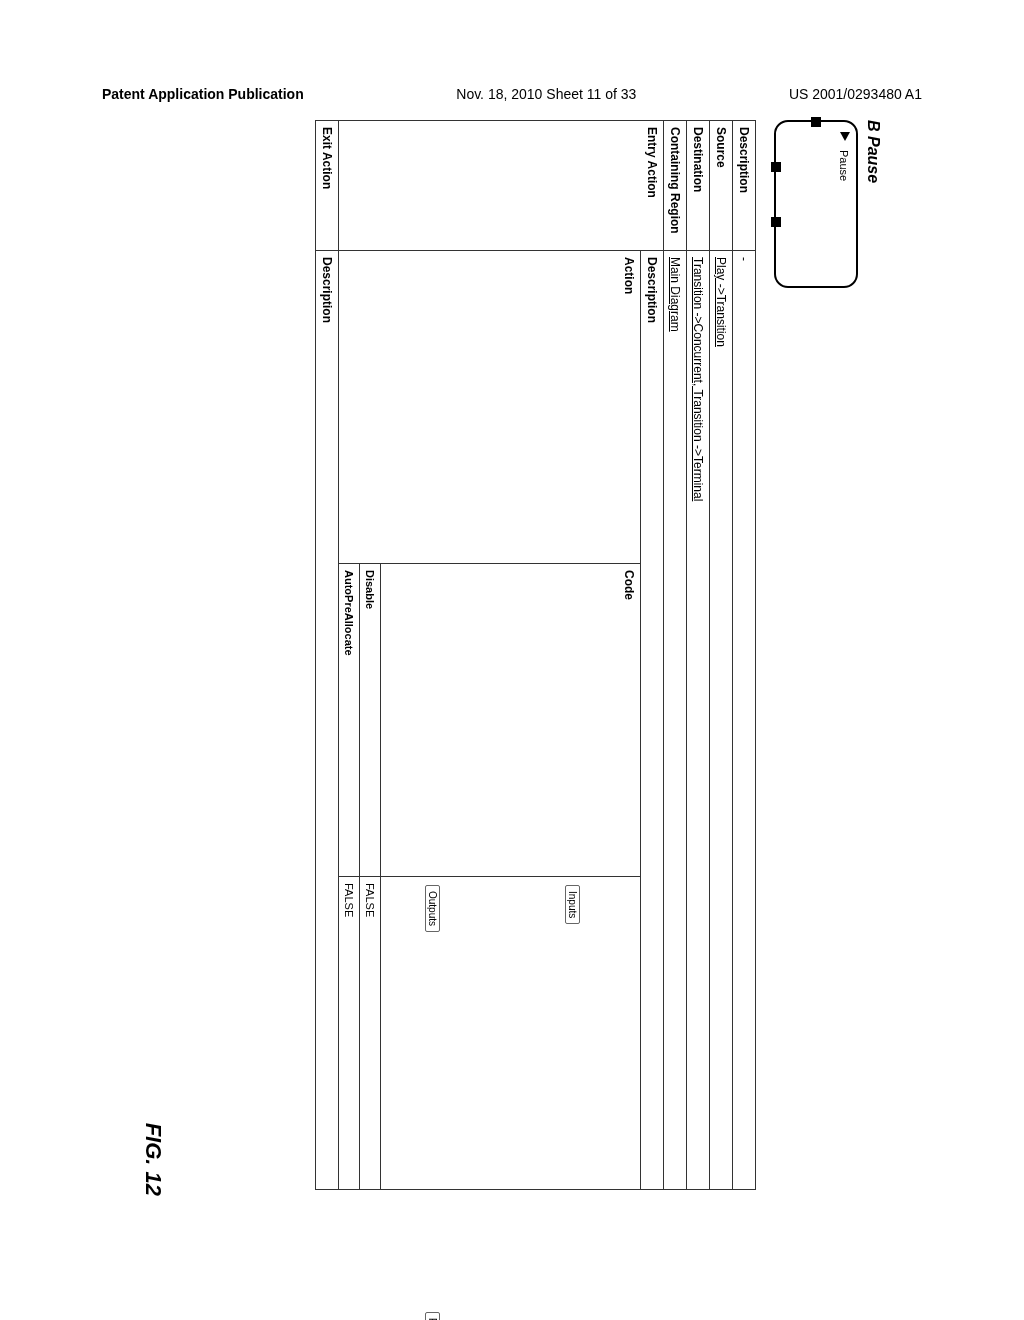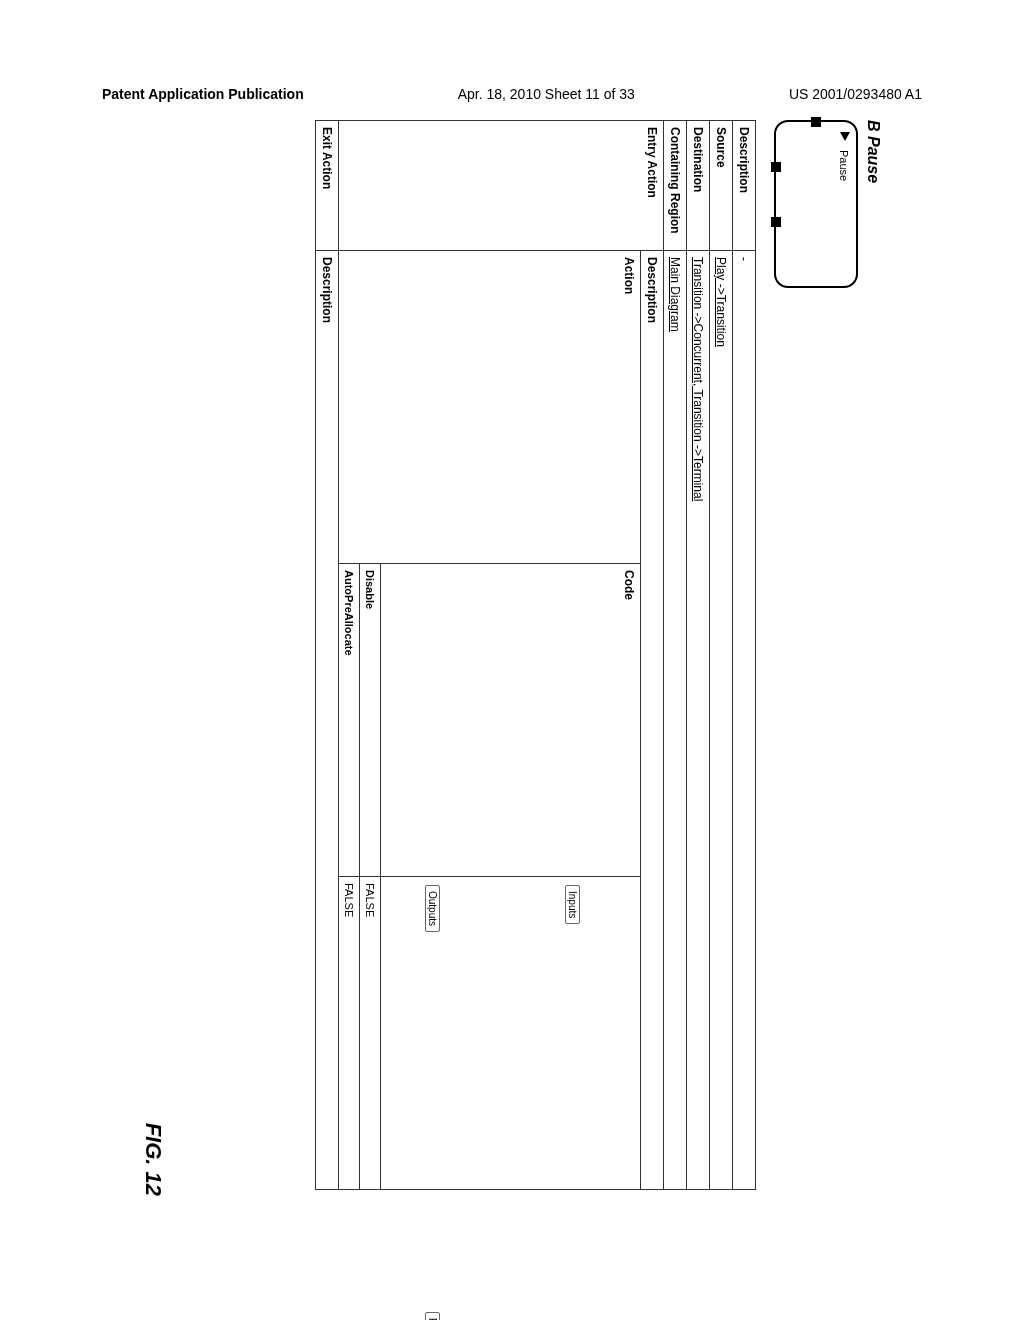--- a/index.html
+++ b/index.html
@@ -120,21 +120,21 @@
     font-size: 22px;
     font-style: italic;
     font-weight: bold;
   }
 </style>
 </head>
 <body>
 
 <div class="header">
   <div class="header-left">Patent Application Publication</div>
-  <div class="header-center">Apr. 18, 2010  Sheet 11 of 33</div>
+  <div class="header-center">Nov. 18, 2010  Sheet 11 of 33</div>
   <div class="header-right">US 2001/0293480 A1</div>
 </div>
 
 <div class="page-content">
 
   <div class="title">B Pause</div>
 
   <div class="pause-block">
     <span class="play-triangle"></span>
     <span class="pause-label">Pause</span>

